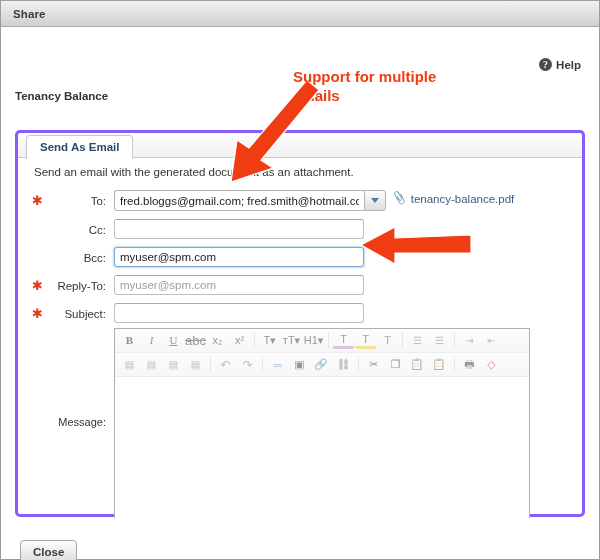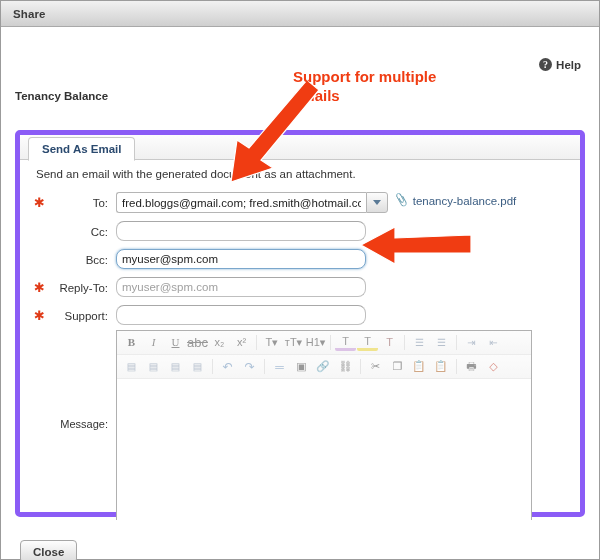--- a/index.html
+++ b/index.html
@@ -86,21 +86,21 @@
   }
 
   
   #panel {
     position: absolute;
     left: 14px;
     top: 103px;
     width: 570px;
     height: 387px;
     box-sizing: border-box;
-    border: 5px solid #8b5cf6;
+    border: 3px solid #8b5cf6;
     border-radius: 5px;
     background: #ffffff;
   }
 
   
   #tabstrip {
     position: relative;
     height: 24px;
     background: linear-gradient(to bottom, #fdfdfd, #f0f0f0);
     border-bottom: 1px solid #c9c9c9;
@@ -165,21 +165,21 @@
     font-size: 11.5px;
     color: #333333;
   }
   .field-input {
     position: absolute;
     left: 96px;
     height: 20px;
     box-sizing: border-box;
     border: 1px solid #bfbfbf;
     border-top-color: #a8a8a8;
-    border-radius: 8px;
+    border-radius: 3px;
     background: #ffffff;
     font-family: "Liberation Sans", sans-serif;
     font-size: 11.5px;
     color: #222222;
     padding: 0 5px;
     outline: none;
   }
   .field-input::placeholder { color: #a0a0a0; }
   .field-input.focused {
     border: 1px solid #7ba7cc;
@@ -399,21 +399,21 @@
         </div>
 
         <div class="form-row" style="top:117px; width:100%;">
           <span class="req-star">✱</span>
           <span class="field-label">Reply-To:</span>
           <input class="field-input" style="width: 250px; top: 0px;" type="text" placeholder="myuser@spm.com">
         </div>
 
         <div class="form-row" style="top:145px; width:100%;">
           <span class="req-star">✱</span>
-          <span class="field-label">Support:</span>
+          <span class="field-label">Subject:</span>
           <input class="field-input" style="width: 250px; top: 0px;" type="text" value="">
         </div>
 
         <div id="message-label">Message:</div>
 
         <div id="editor-wrap">
           <div class="toolbar-row" id="toolbar-row-1">
               <div class="tb-btn" style="font-weight: bold; color: rgb(74, 74, 74); font-family: &quot;Liberation Serif&quot;, serif;">B</div>
               <div class="tb-btn" style="font-style: italic; font-family: &quot;Liberation Serif&quot;, serif;">I</div>
               <div class="tb-btn" style="text-decoration: underline; font-family: &quot;Liberation Serif&quot;, serif;">U</div>

